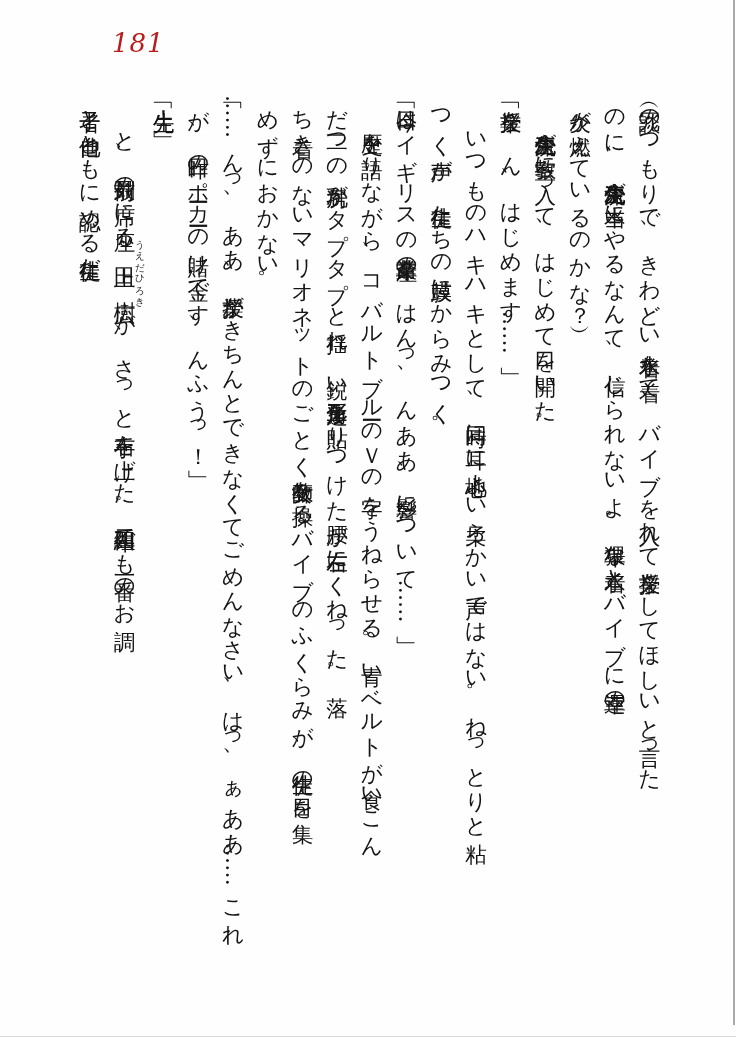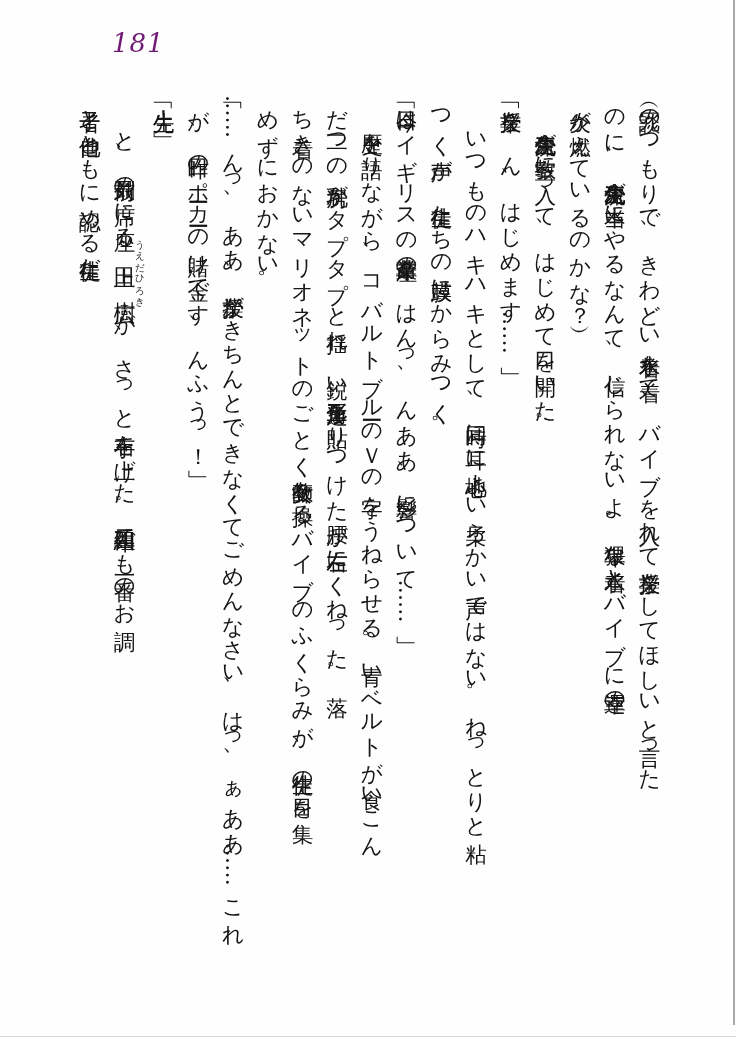--- a/index.html
+++ b/index.html
@@ -13,21 +13,21 @@
     background: #fefefe;
     overflow: hidden;
     font-family: "DejaVu Serif", "Liberation Serif", serif;
   }
   .page-number {
     position: absolute;
     left: 112px;
     top: 28px;
     font-size: 26px;
     font-style: italic;
-    color: #701a75;
+    color: #b91c1c;
     letter-spacing: 1px;
   }
   .text-block {
     position: absolute;
     top: 95px;
     right: 70px;
     height: 822px;
     writing-mode: vertical-rl;
     text-orientation: mixed;
     font-size: 21.6px;

